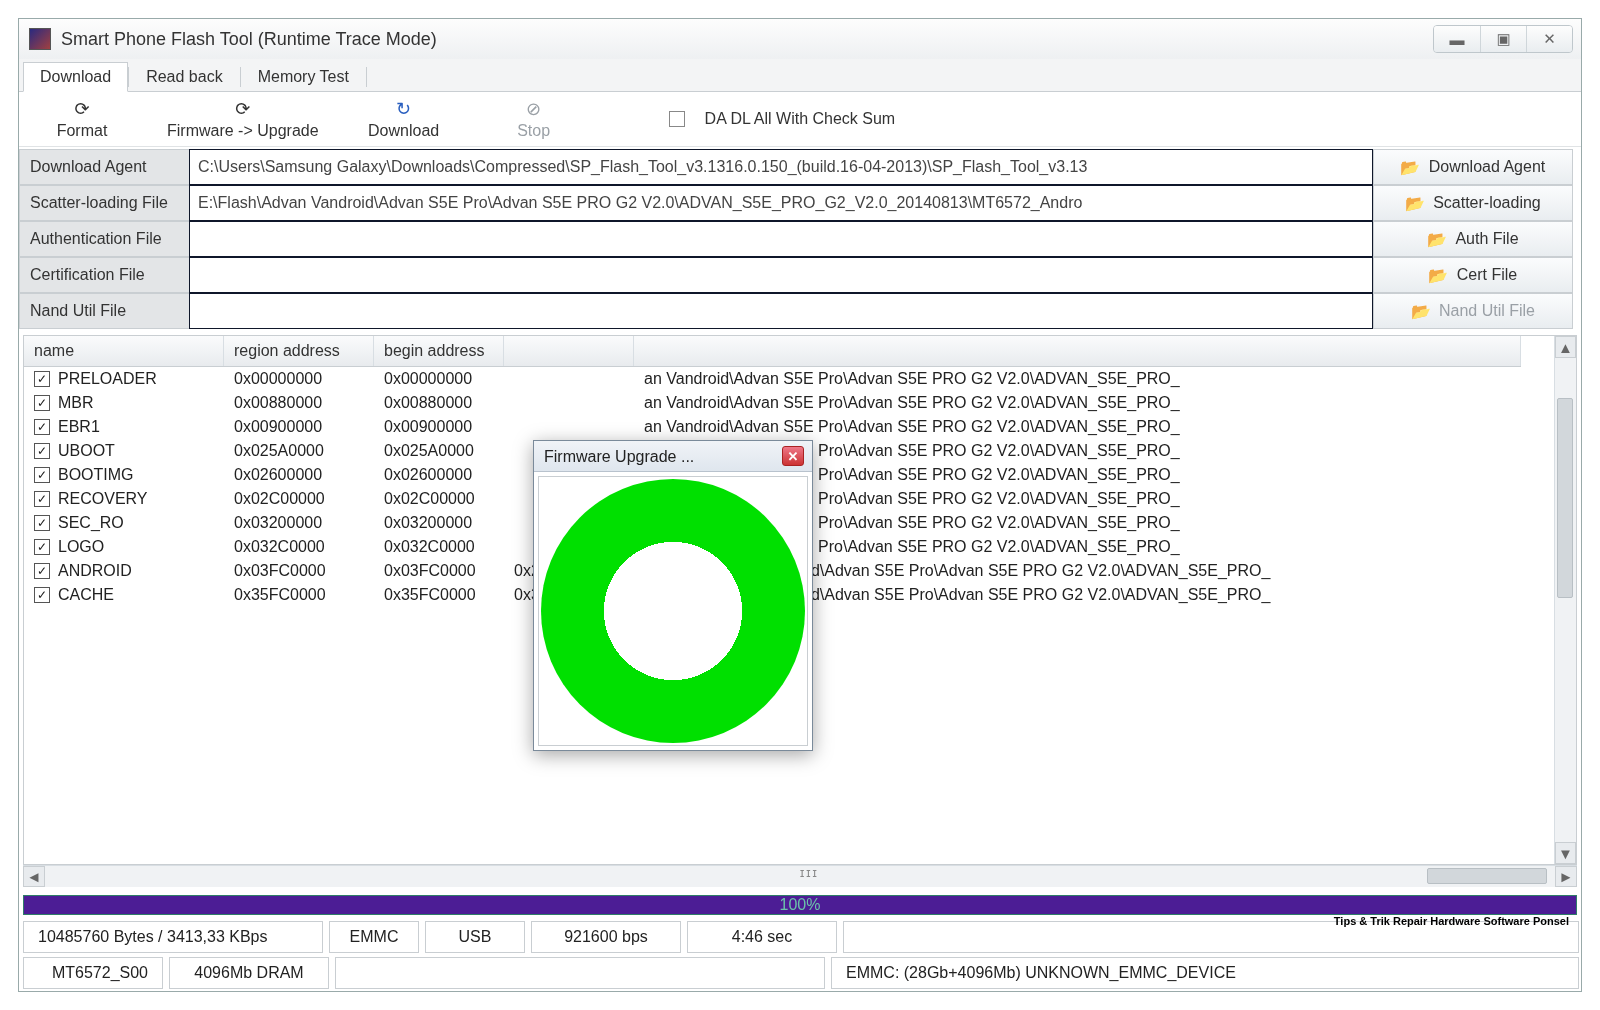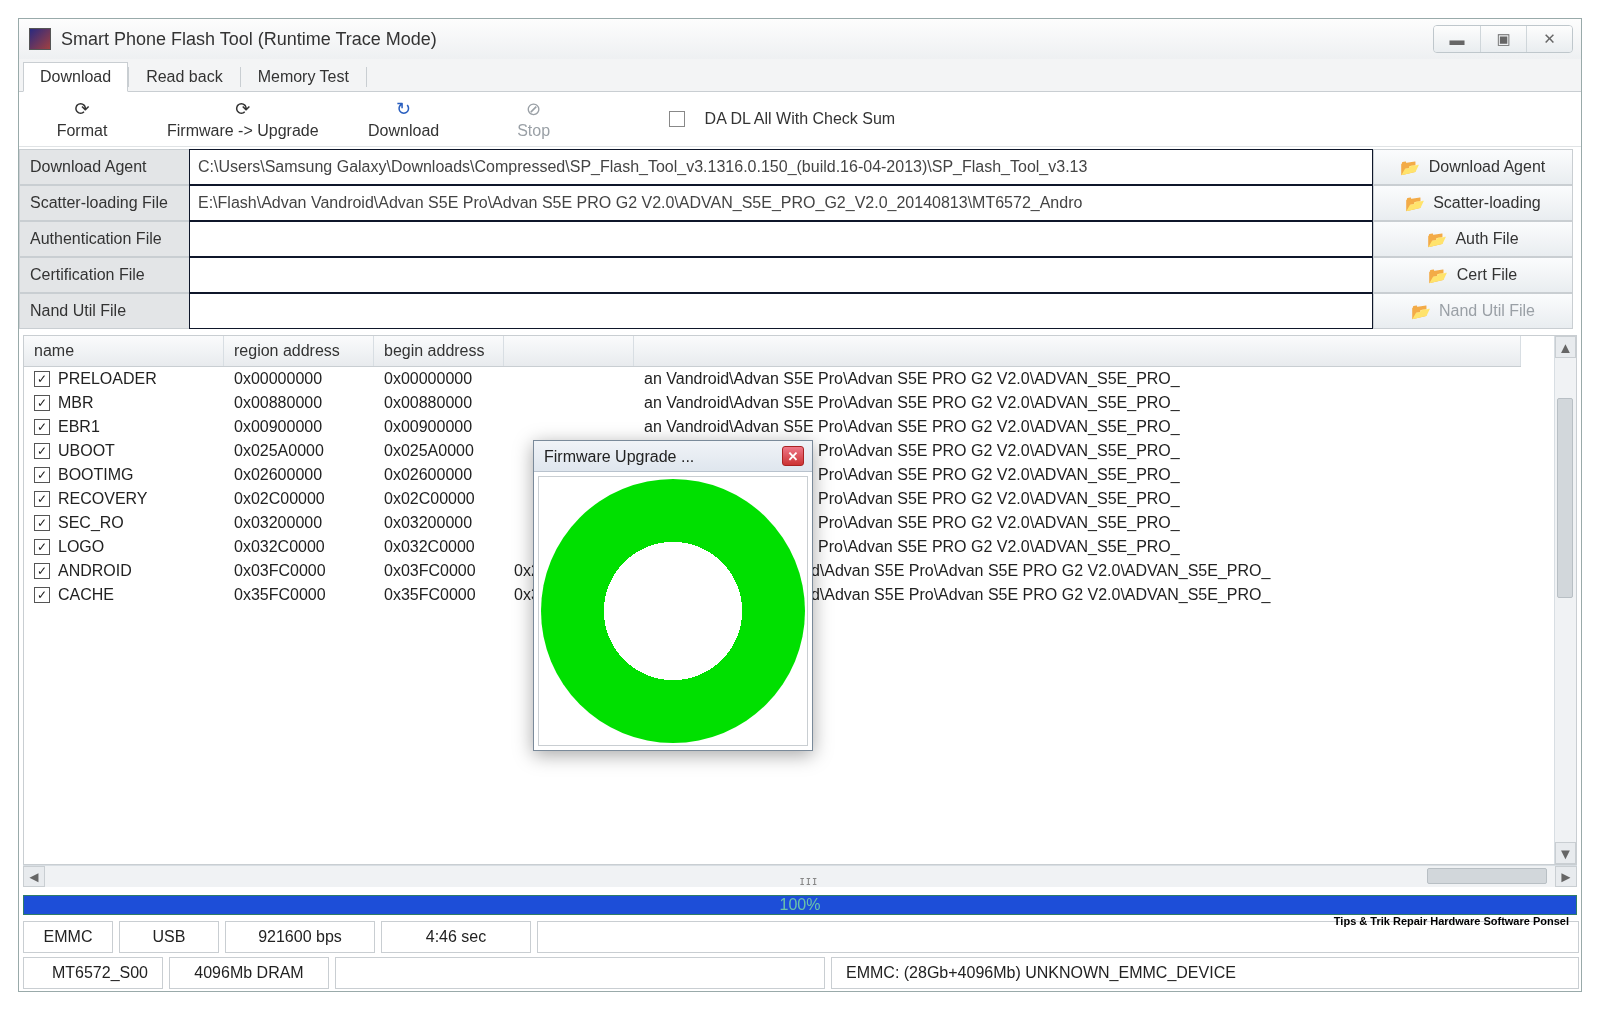--- a/index.html
+++ b/index.html
@@ -157,35 +157,35 @@
     height: 22px;
     background: #f0f2f4;
     border-top: 1px solid #d8dee3;
     display:flex; align-items:center;
     position:relative;
     margin: 0 4px 0 4px;
   }
   .hscroll .arrow { width:22px; height:100%; display:flex;align-items:center;justify-content:center;color:#666; background:#e8ebee; border:1px solid #c9ced2;}
   .hscroll .track { flex:1; position:relative; height:100%; }
   .hscroll .thumb { position:absolute; right:8px; top:2px; width:120px; height:16px; background:#d2d7db; border:1px solid #b8bfc4; border-radius:2px;}
-  .hscroll .marks { position:absolute; left:50%; top:8px; color:#888; font-size:12px; letter-spacing:2px;}
+  .hscroll .marks { position:absolute; left:50%; top:0; color:#888; font-size:12px; letter-spacing:2px;}
   .vscroll {
     width: 22px;
     background: #f0f2f4;
     border-left: 1px solid #d8dee3;
     display:flex; flex-direction:column;
   }
   .vscroll .varrow { height:22px; display:flex;align-items:center;justify-content:center;color:#666;background:#e8ebee;border:1px solid #c9ced2;}
   .vscroll .vtrack { flex:1; position:relative; }
   .vscroll .vthumb { position:absolute; left:2px; top:40px; width:16px; height:200px; background:#d2d7db; border:1px solid #b8bfc4; border-radius:2px;}
 
   .progressbar {
     margin: 8px 4px 4px 4px;
     height: 20px;
-    background: #1d4ed8;
+    background: #4c1d95;
     border: 1px solid #2f7d68;
     position:relative;
     text-align:center;
     color: #6bc2aa;
     font-size: 16px;
   }
   .statusrow1, .statusrow2 {
     display:flex;
     font-size: 16px;
     color:#222;
@@ -455,20 +455,21 @@
       <div class="thumb"></div>
     </div>
     <div class="arrow">►</div>
   </div>
 
   <div class="progressbar">
     <span>100%</span>
   </div>
 
   <div class="statusrow1" style="position:relative;">
+    <div class="statcell" style="flex:0 0 300px;">10485760 Bytes / 3413,33 KBps</div>
     <div class="statcell" style="flex:0 0 90px;text-align:center;">EMMC</div>
     <div class="statcell" style="flex:0 0 100px;text-align:center;">USB</div>
     <div class="statcell" style="flex:0 0 150px;text-align:center;">921600 bps</div>
     <div class="statcell" style="flex:0 0 150px;text-align:center;">4:46 sec</div>
     <div class="statcell" style="flex:1;"></div>
     <div class="watermark">
       <div class="small">Tips &amp; Trik Repair Hardware Software Ponsel</div>
     </div>
   </div>
   <div class="statusrow2">

